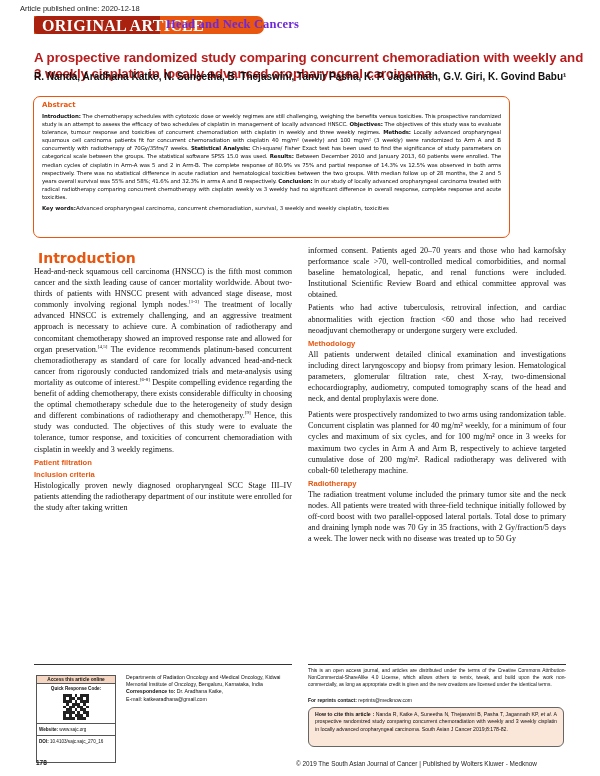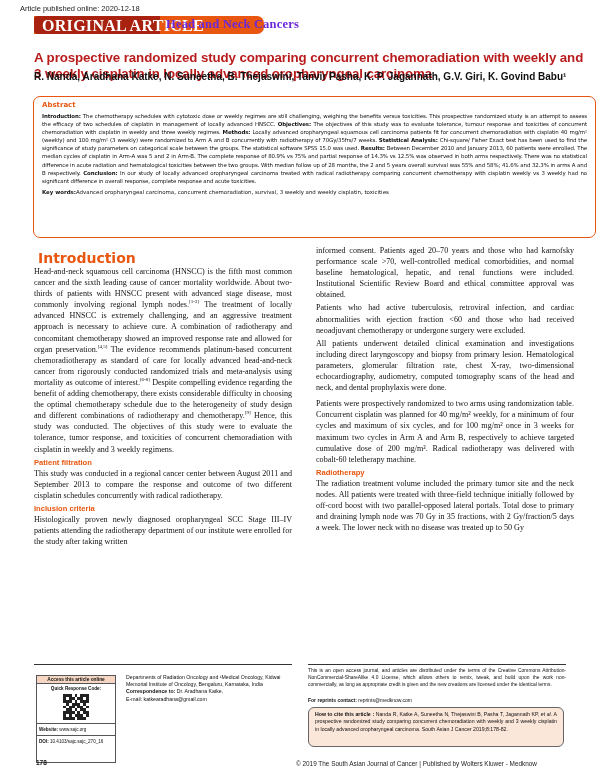--- a/index.html
+++ b/index.html
@@ -8,30 +8,30 @@
 
   .pub-line { position: absolute; left: 20px; top: 4px; font-family: "Liberation Sans", sans-serif; font-size: 7.5px; color: #222; }
   .band { position: absolute; left: 34px; top: 16px; width: 230px; height: 18px; background: #e8560f; border-radius: 0 7px 7px 0; }
   .band-left { position: absolute; left: 34px; top: 16px; width: 126px; height: 18px; background: #a8220f; border-radius: 4px 0 0 4px; }
   .band-label-left { position: absolute; left: 42px; top: 17px; font-family: "Liberation Serif", serif; font-weight: bold; font-size: 16px; color: #fff; letter-spacing: 0.3px; }
   .band-label-right { position: absolute; left: 166px; top: 17px; font-family: "Liberation Serif", serif; font-weight: bold; font-size: 12.5px; color: #6d28d9; letter-spacing: 0.2px; }
 
   .title { position: absolute; left: 34px; top: 50px; width: 560px; font-family: "Liberation Sans", sans-serif; font-weight: bold; font-size: 13.3px; line-height: 15.5px; color: #b91c1c; letter-spacing: -0.1px; }
   .authors { position: absolute; left: 34px; top: 71px; width: 560px; font-family: "Liberation Sans", sans-serif; font-weight: bold; font-size: 10px; color: #111; }
 
-  .abstract-box { position: absolute; left: 33px; top: 96px; width: 563px; height: 142px; border: 1.3px solid #e8560f; border-radius: 7px; padding: 4px 8px; }
+  .abstract-box { position: absolute; left: 33px; top: 96px; width: 477px; height: 142px; border: 1.3px solid #e8560f; border-radius: 7px; padding: 4px 8px; }
   .abstract-head { font-family: "DejaVu Sans", sans-serif; font-weight: bold; font-size: 7px; color: #e8560f; margin-bottom: 3px; }
   .abstract-body { font-family: "DejaVu Sans", sans-serif; font-size: 5.45px; line-height: 8.1px; text-align: justify; color: #111; letter-spacing: -0.1px; }
   .abstract-body b { font-weight: bold; }
   .keywords { font-family: "DejaVu Sans", sans-serif; font-size: 5.45px; margin-top: 4px; color: #111; }
   .keywords b { font-weight: bold; }
 
   .col { position: absolute; width: 258px; font-family: "Liberation Serif", serif; font-size: 8.1px; line-height: 11.1px; text-align: justify; color: #111; }
   .col-left { left: 34px; top: 250px; }
-  .col-right { left: 316px; top: 245px; }
+  .col-right { left: 308px; top: 245px; }
   .col p { margin-bottom: 2px; }
   .sec-head { font-family: "DejaVu Sans", sans-serif; font-weight: bold; font-size: 14px; color: #e8560f; margin: 2px 0 2px 4px; line-height: 12px; }
   .sub-head { font-family: "Liberation Sans", sans-serif; font-weight: bold; font-size: 7.6px; color: #e8560f; margin: 1px 0 0 0; line-height: 11px; }
   sup { font-size: 5px; vertical-align: super; line-height: 0; }
 
   .rule-left { position: absolute; left: 34px; top: 664px; width: 258px; border-top: 1.5px solid #333; }
   .rule-right { position: absolute; left: 308px; top: 664px; width: 258px; border-top: 1.5px solid #333; }
 
   .access-box { position: absolute; left: 36px; top: 675px; width: 80px; height: 88px; border: 1px solid #555; font-family: "Liberation Sans", sans-serif; font-size: 4.6px; }
   .access-title { background: #f4d6c2; border-bottom: 1px solid #555; font-weight: bold; text-align: center; padding: 1px 0; font-size: 4.8px; }
@@ -76,28 +76,28 @@
   </div>
   <div class="keywords">
     <b>Key words:</b><span>Advanced oropharyngeal carcinoma, concurrent chemoradiation, survival, 3 weekly and weekly cisplatin, toxicities</span>
   </div>
 </div>
 
 <div class="col col-left">
   <div class="sec-head">Introduction</div>
   <p><span>Head-and-neck squamous cell carcinoma (HNSCC) is the fifth most common cancer and the sixth leading cause of cancer mortality worldwide. About two-thirds of patients with HNSCC present with advanced stage disease, most commonly involving regional lymph nodes.</span><sup>[1-3]</sup><span> The treatment of locally advanced HNSCC is extremely challenging, and an aggressive treatment approach is necessary to achieve cure. A combination of radiotherapy and concomitant chemotherapy showed an improved response rate and allowed for organ preservation.</span><sup>[4,5]</sup><span> The evidence recommends platinum-based concurrent chemoradiotherapy as standard of care for locally advanced head-and-neck cancer from rigorously conducted randomized trials and meta-analysis using mortality as outcome of interest.</span><sup>[6-8]</sup><span> Despite compelling evidence regarding the benefit of adding chemotherapy, there exists considerable difficulty in choosing the optimal chemotherapy schedule due to the heterogeneity of study design and different combinations of radiotherapy and chemotherapy.</span><sup>[9]</sup><span> Hence, this study was conducted. The objectives of this study were to evaluate the tolerance, tumor response, and toxicities of concurrent chemoradiation with cisplatin in weekly and 3 weekly regimens.</span></p>
   <div class="sub-head">Patient filtration</div>
-  <p>This study was conducted in a regional cancer center between August 2011 and September 2013 to compare the response and outcome of two different cisplatin schedules concurrently with radical radiotherapy.</p>
   <div class="sub-head">Inclusion criteria</div>
   <p>Histologically proven newly diagnosed oropharyngeal SCC Stage III–IV patients attending the radiotherapy department of our institute were enrolled for the study after taking written</p>
 </div>
 
 <div class="col col-right">
   <p>informed consent. Patients aged 20–70 years and those who had karnofsky performance scale &gt;70, well-controlled medical comorbidities, and normal baseline hematological, hepatic, and renal functions were included. Institutional Scientific Review Board and ethical committee approval was obtained.</p>
   <p>Patients who had active tuberculosis, retroviral infection, and cardiac abnormalities with ejection fraction &lt;60 and those who had received neoadjuvant chemotherapy or undergone surgery were excluded.</p>
+  <div class="sub-head">Methodology</div>
   <p style="margin-bottom:5px">All patients underwent detailed clinical examination and investigations including direct laryngoscopy and biopsy from primary lesion. Hematological parameters, glomerular filtration rate, chest X-ray, two-dimensional echocardiography, audiometry, computed tomography scans of the head and neck, and dental prophylaxis were done.</p>
   <p>Patients were prospectively randomized to two arms using randomization table. Concurrent cisplatin was planned for 40 mg/m² weekly, for a minimum of four cycles and maximum of six cycles, and for 100 mg/m² once in 3 weeks for maximum two cycles in Arm A and Arm B, respectively to achieve targeted cumulative dose of 200 mg/m². Radical radiotherapy was delivered with cobalt-60 teletherapy machine.</p>
   <div class="sub-head">Radiotherapy</div>
   <p>The radiation treatment volume included the primary tumor site and the neck nodes. All patients were treated with three-field technique initially followed by off-cord boost with two parallel-opposed lateral portals. Total dose to primary and draining lymph node was 70 Gy in 35 fractions, with 2 Gy/fraction/5 days a week. The lower neck with no disease was treated up to 50 Gy</p>
 </div>
 
 <div class="rule-left"></div>
 <div class="rule-right"></div>
 
 <div class="access-box">

